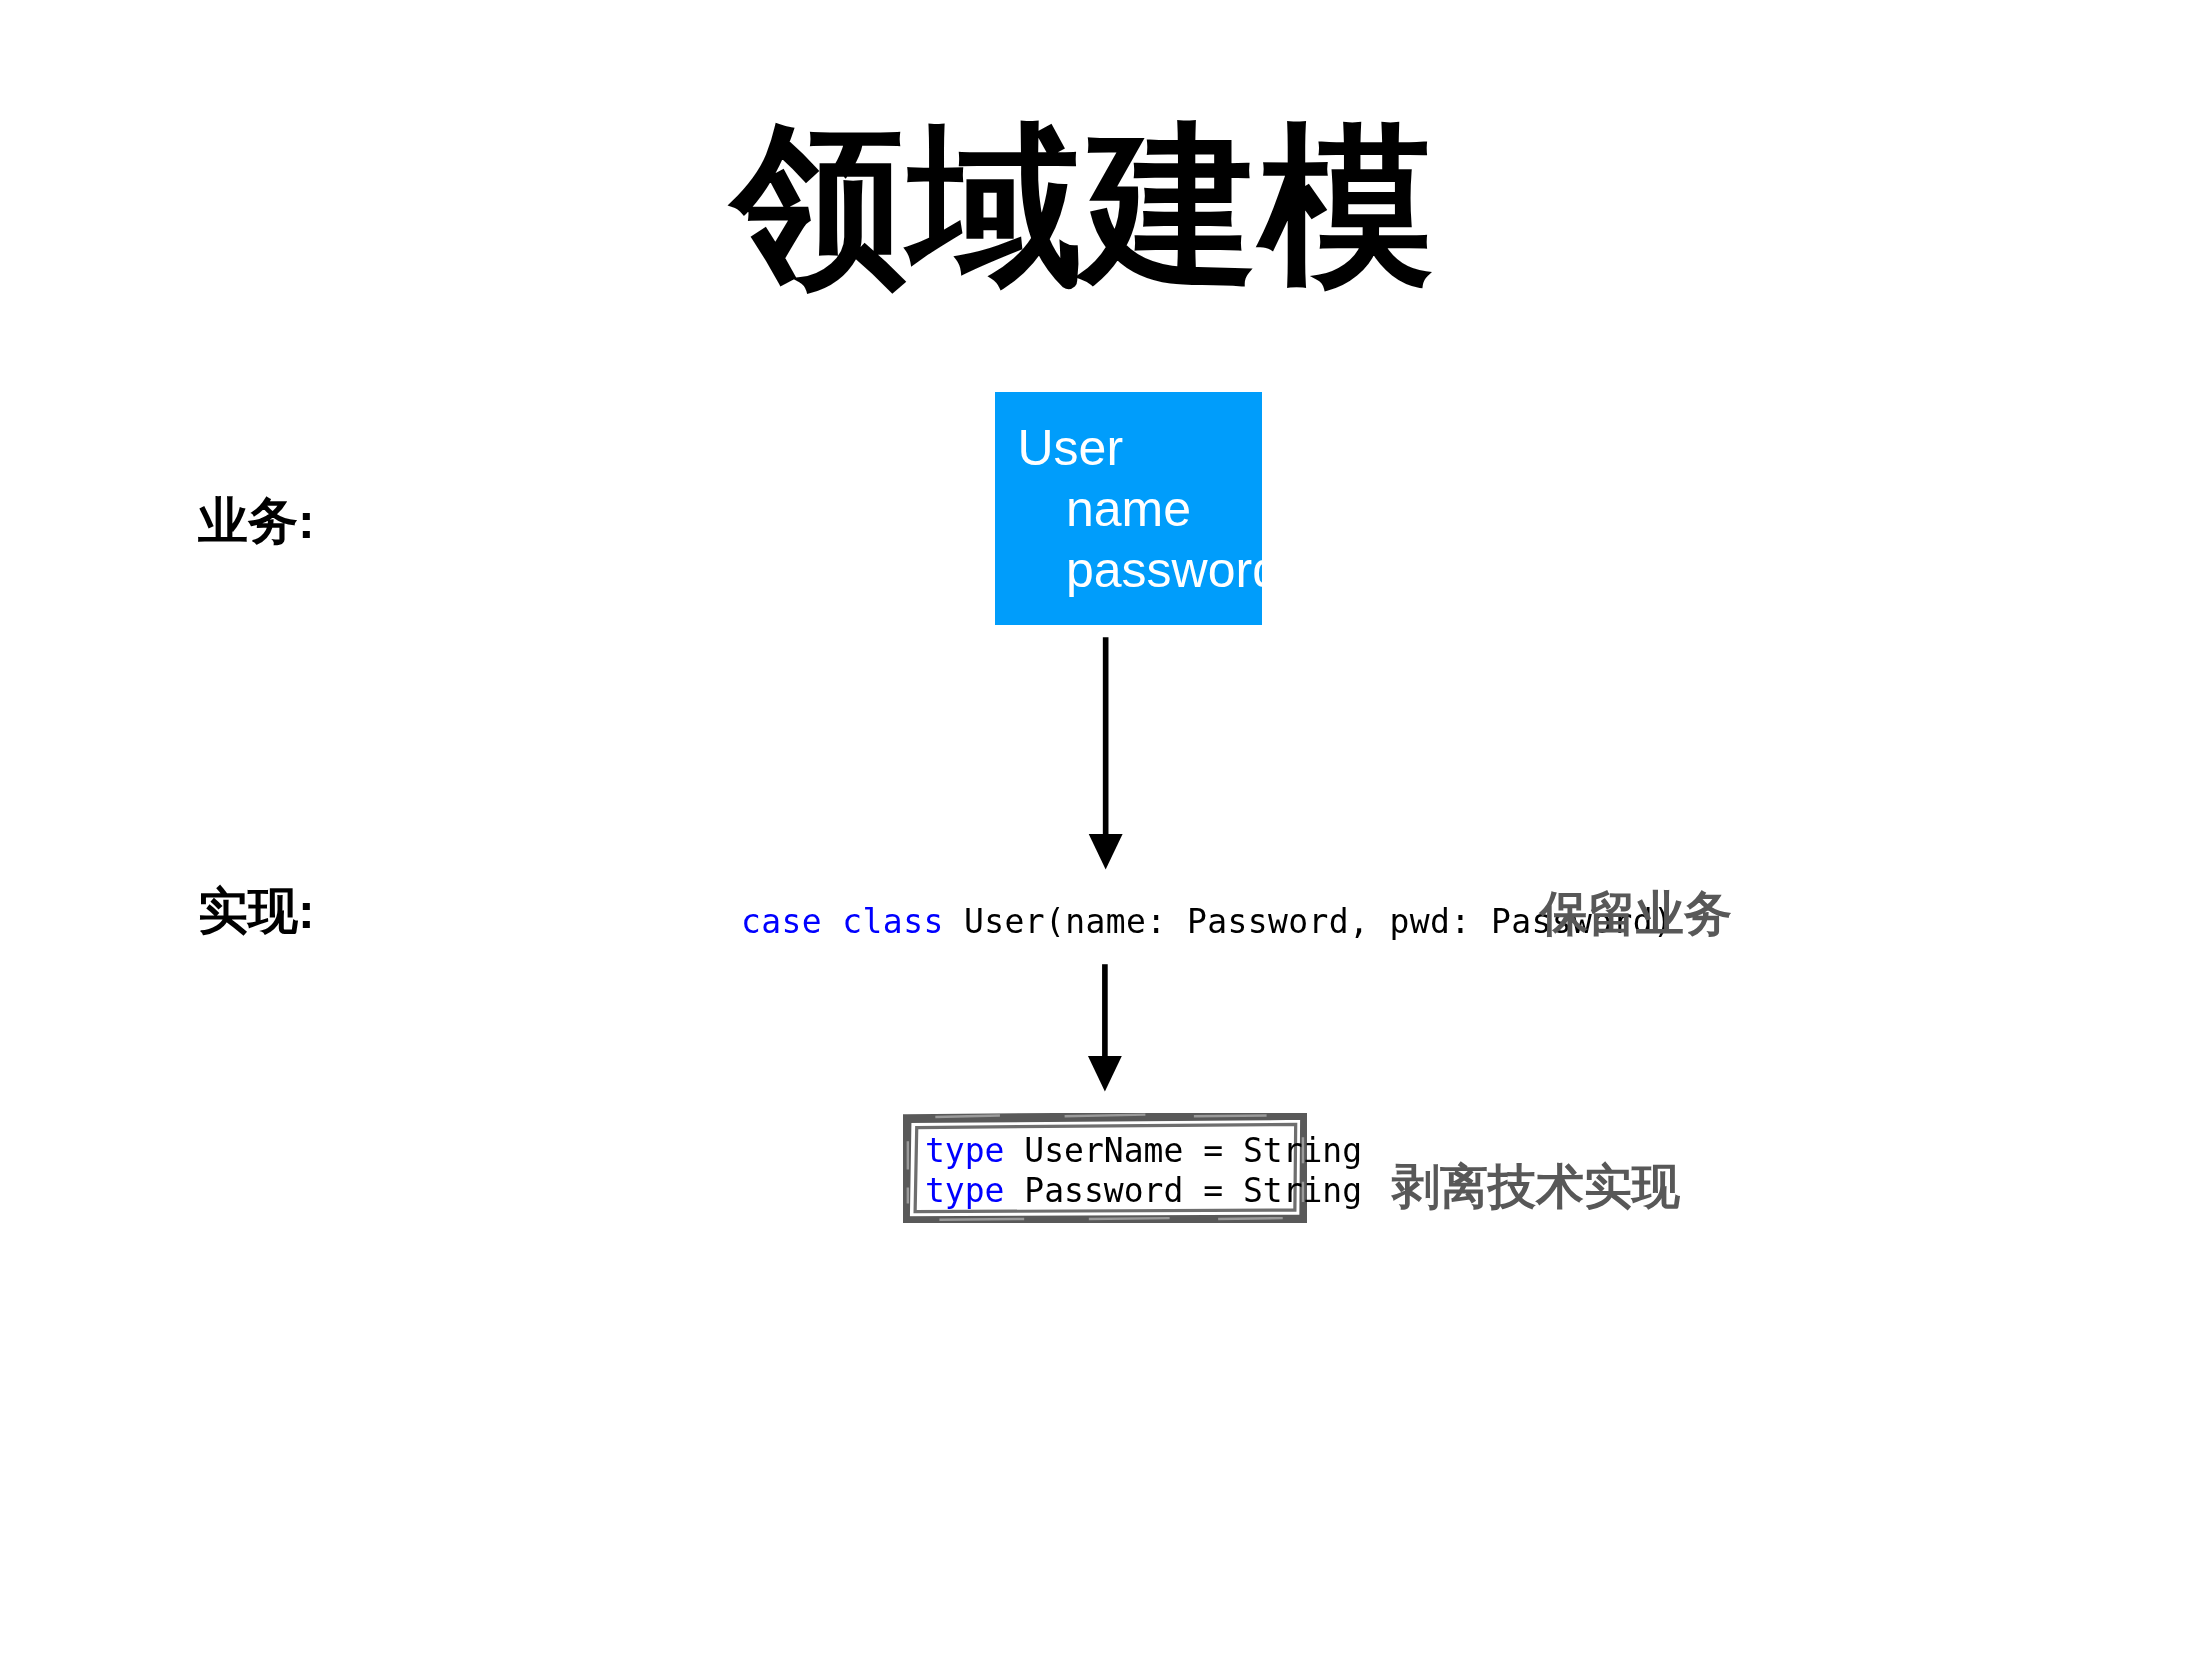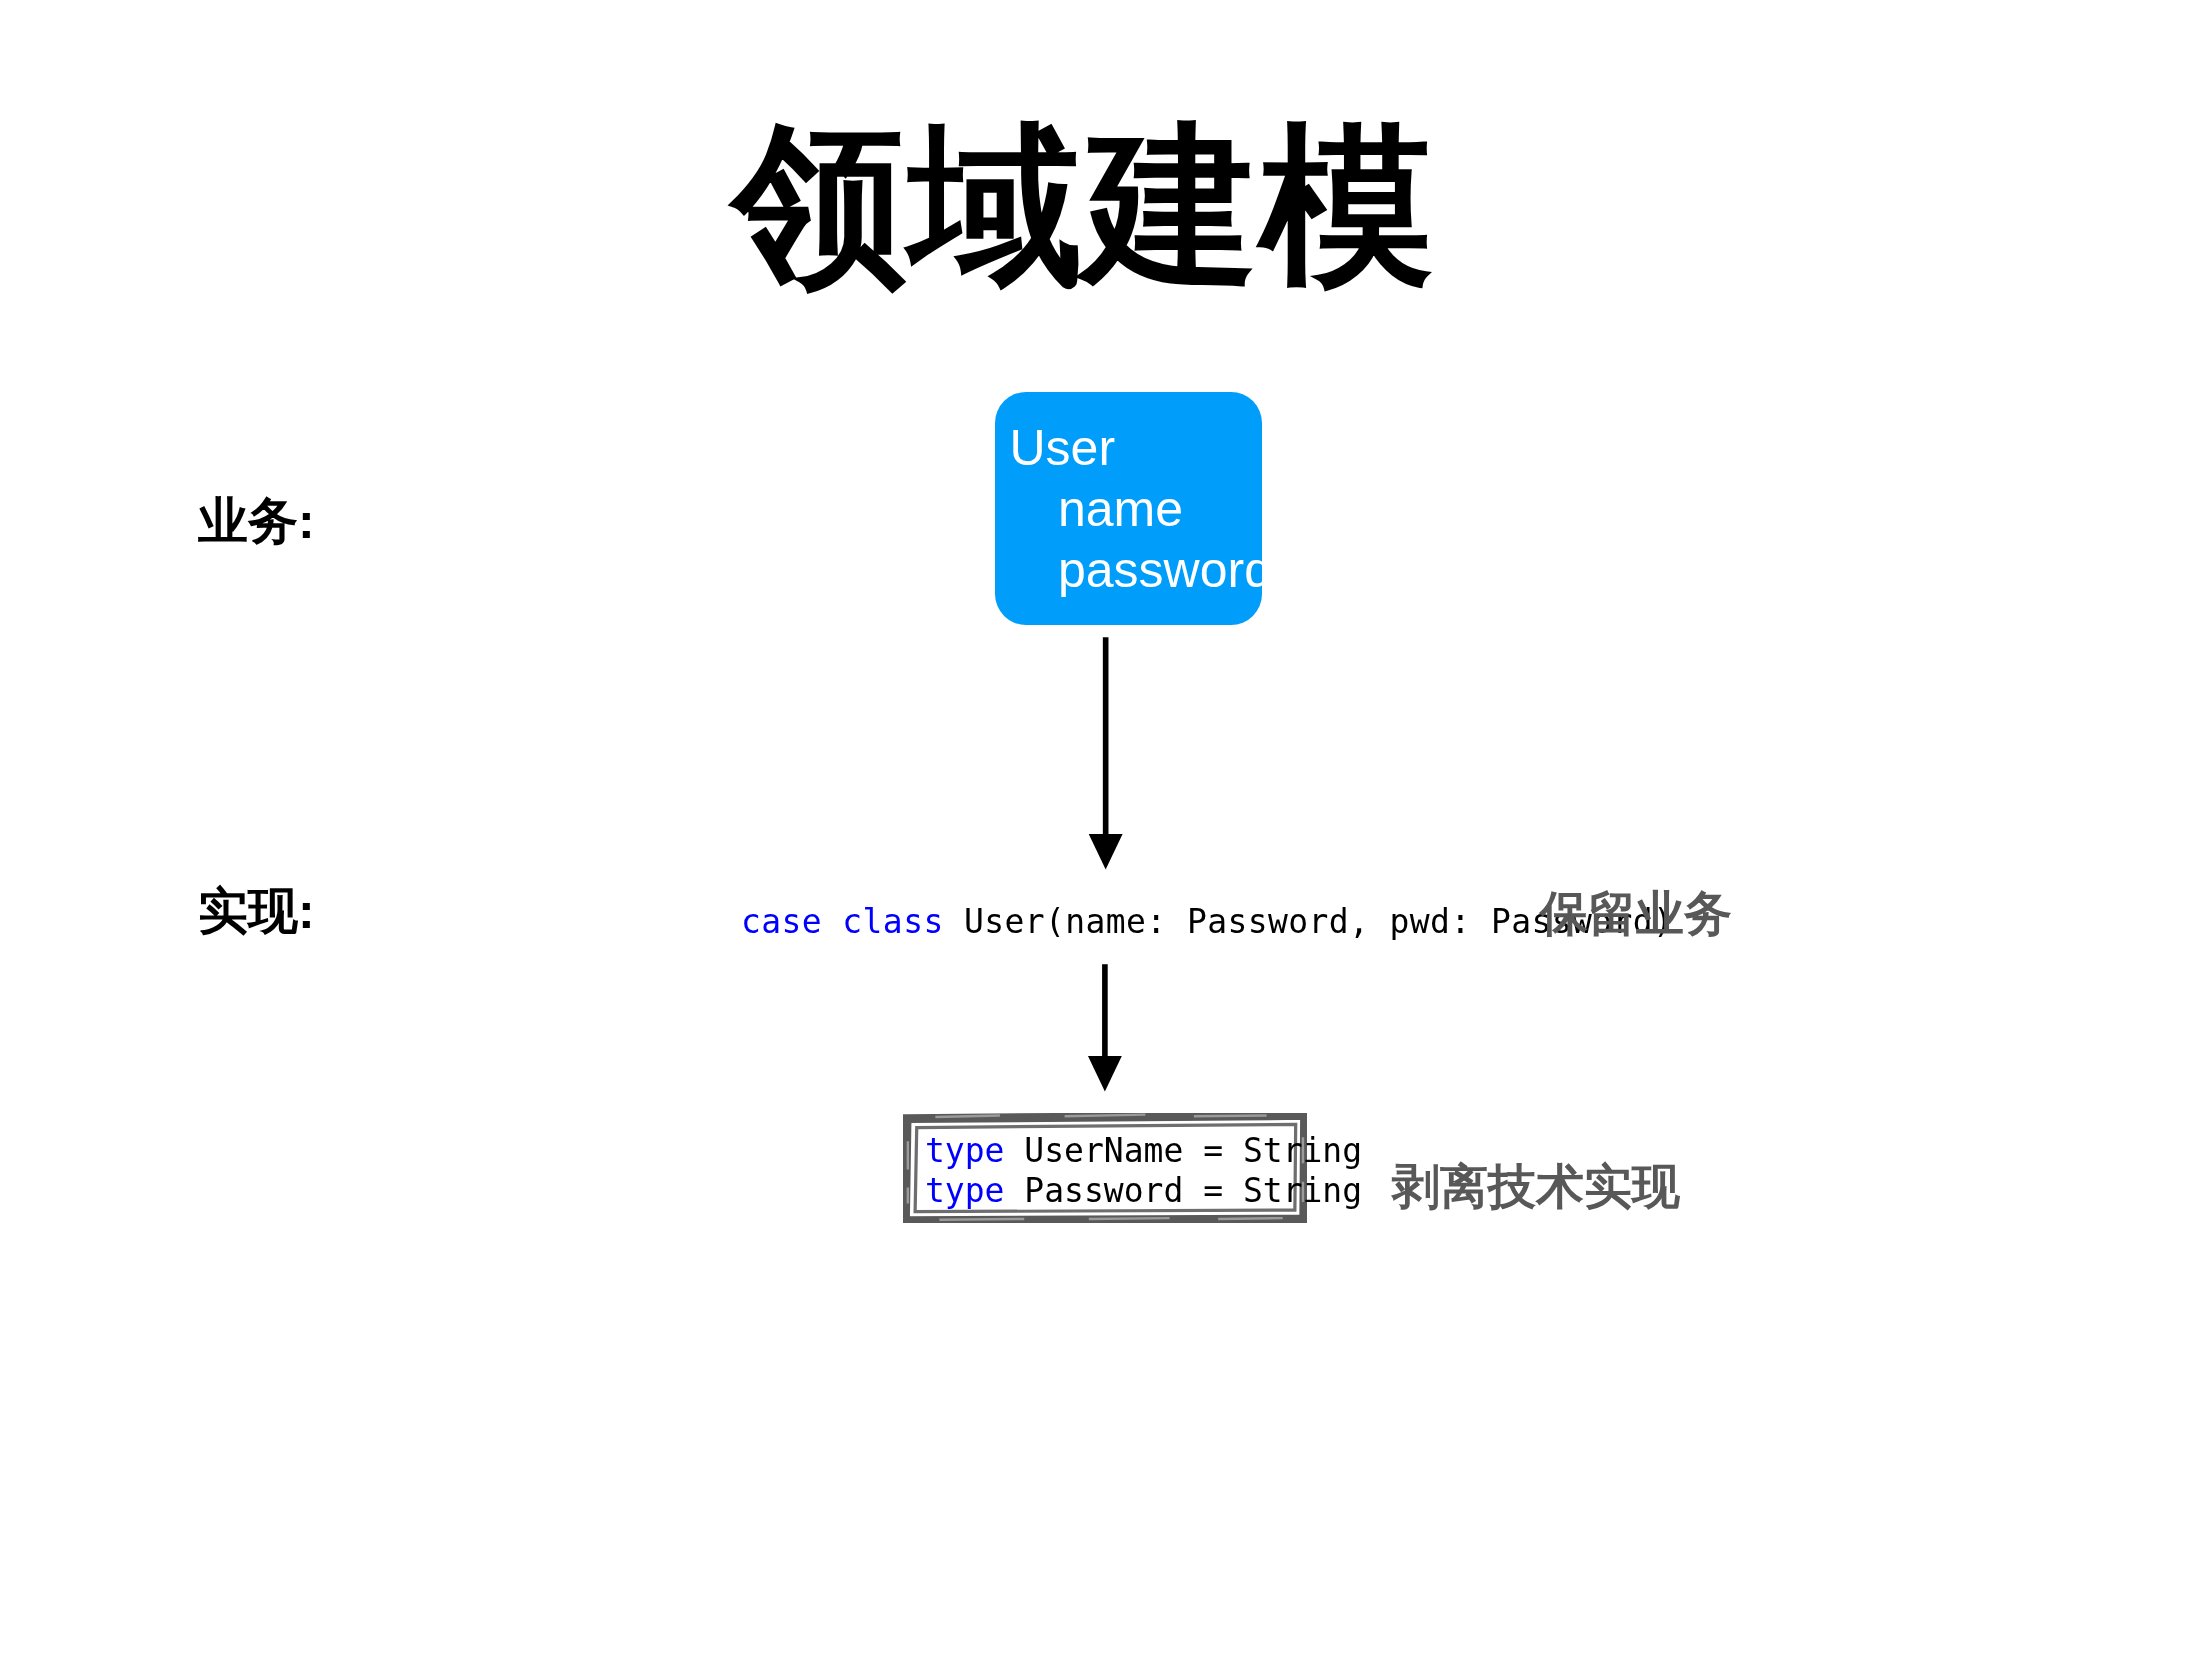--- a/index.html
+++ b/index.html
@@ -51,22 +51,21 @@
 
   
   .domain-box {
     position: absolute;
     left: 995px;
     top: 392px;
     width: 267px;
     height: 233px;
     background: #009dfb;
     box-sizing: border-box;
-    padding: 26px 0 0 0;
-    border-radius: 31px;
+    padding: 26px 0 0 8px;
   }
   .domain-line {
     color: #ffffff;
     font-size: 50px;
     line-height: 61px;
     font-weight: 400;
     white-space: nowrap;
   }
   .domain-line.lvl0 { padding-left: 14.5px; }
   .domain-line.lvl1 { padding-left: 39px; margin-left: 24px; }

